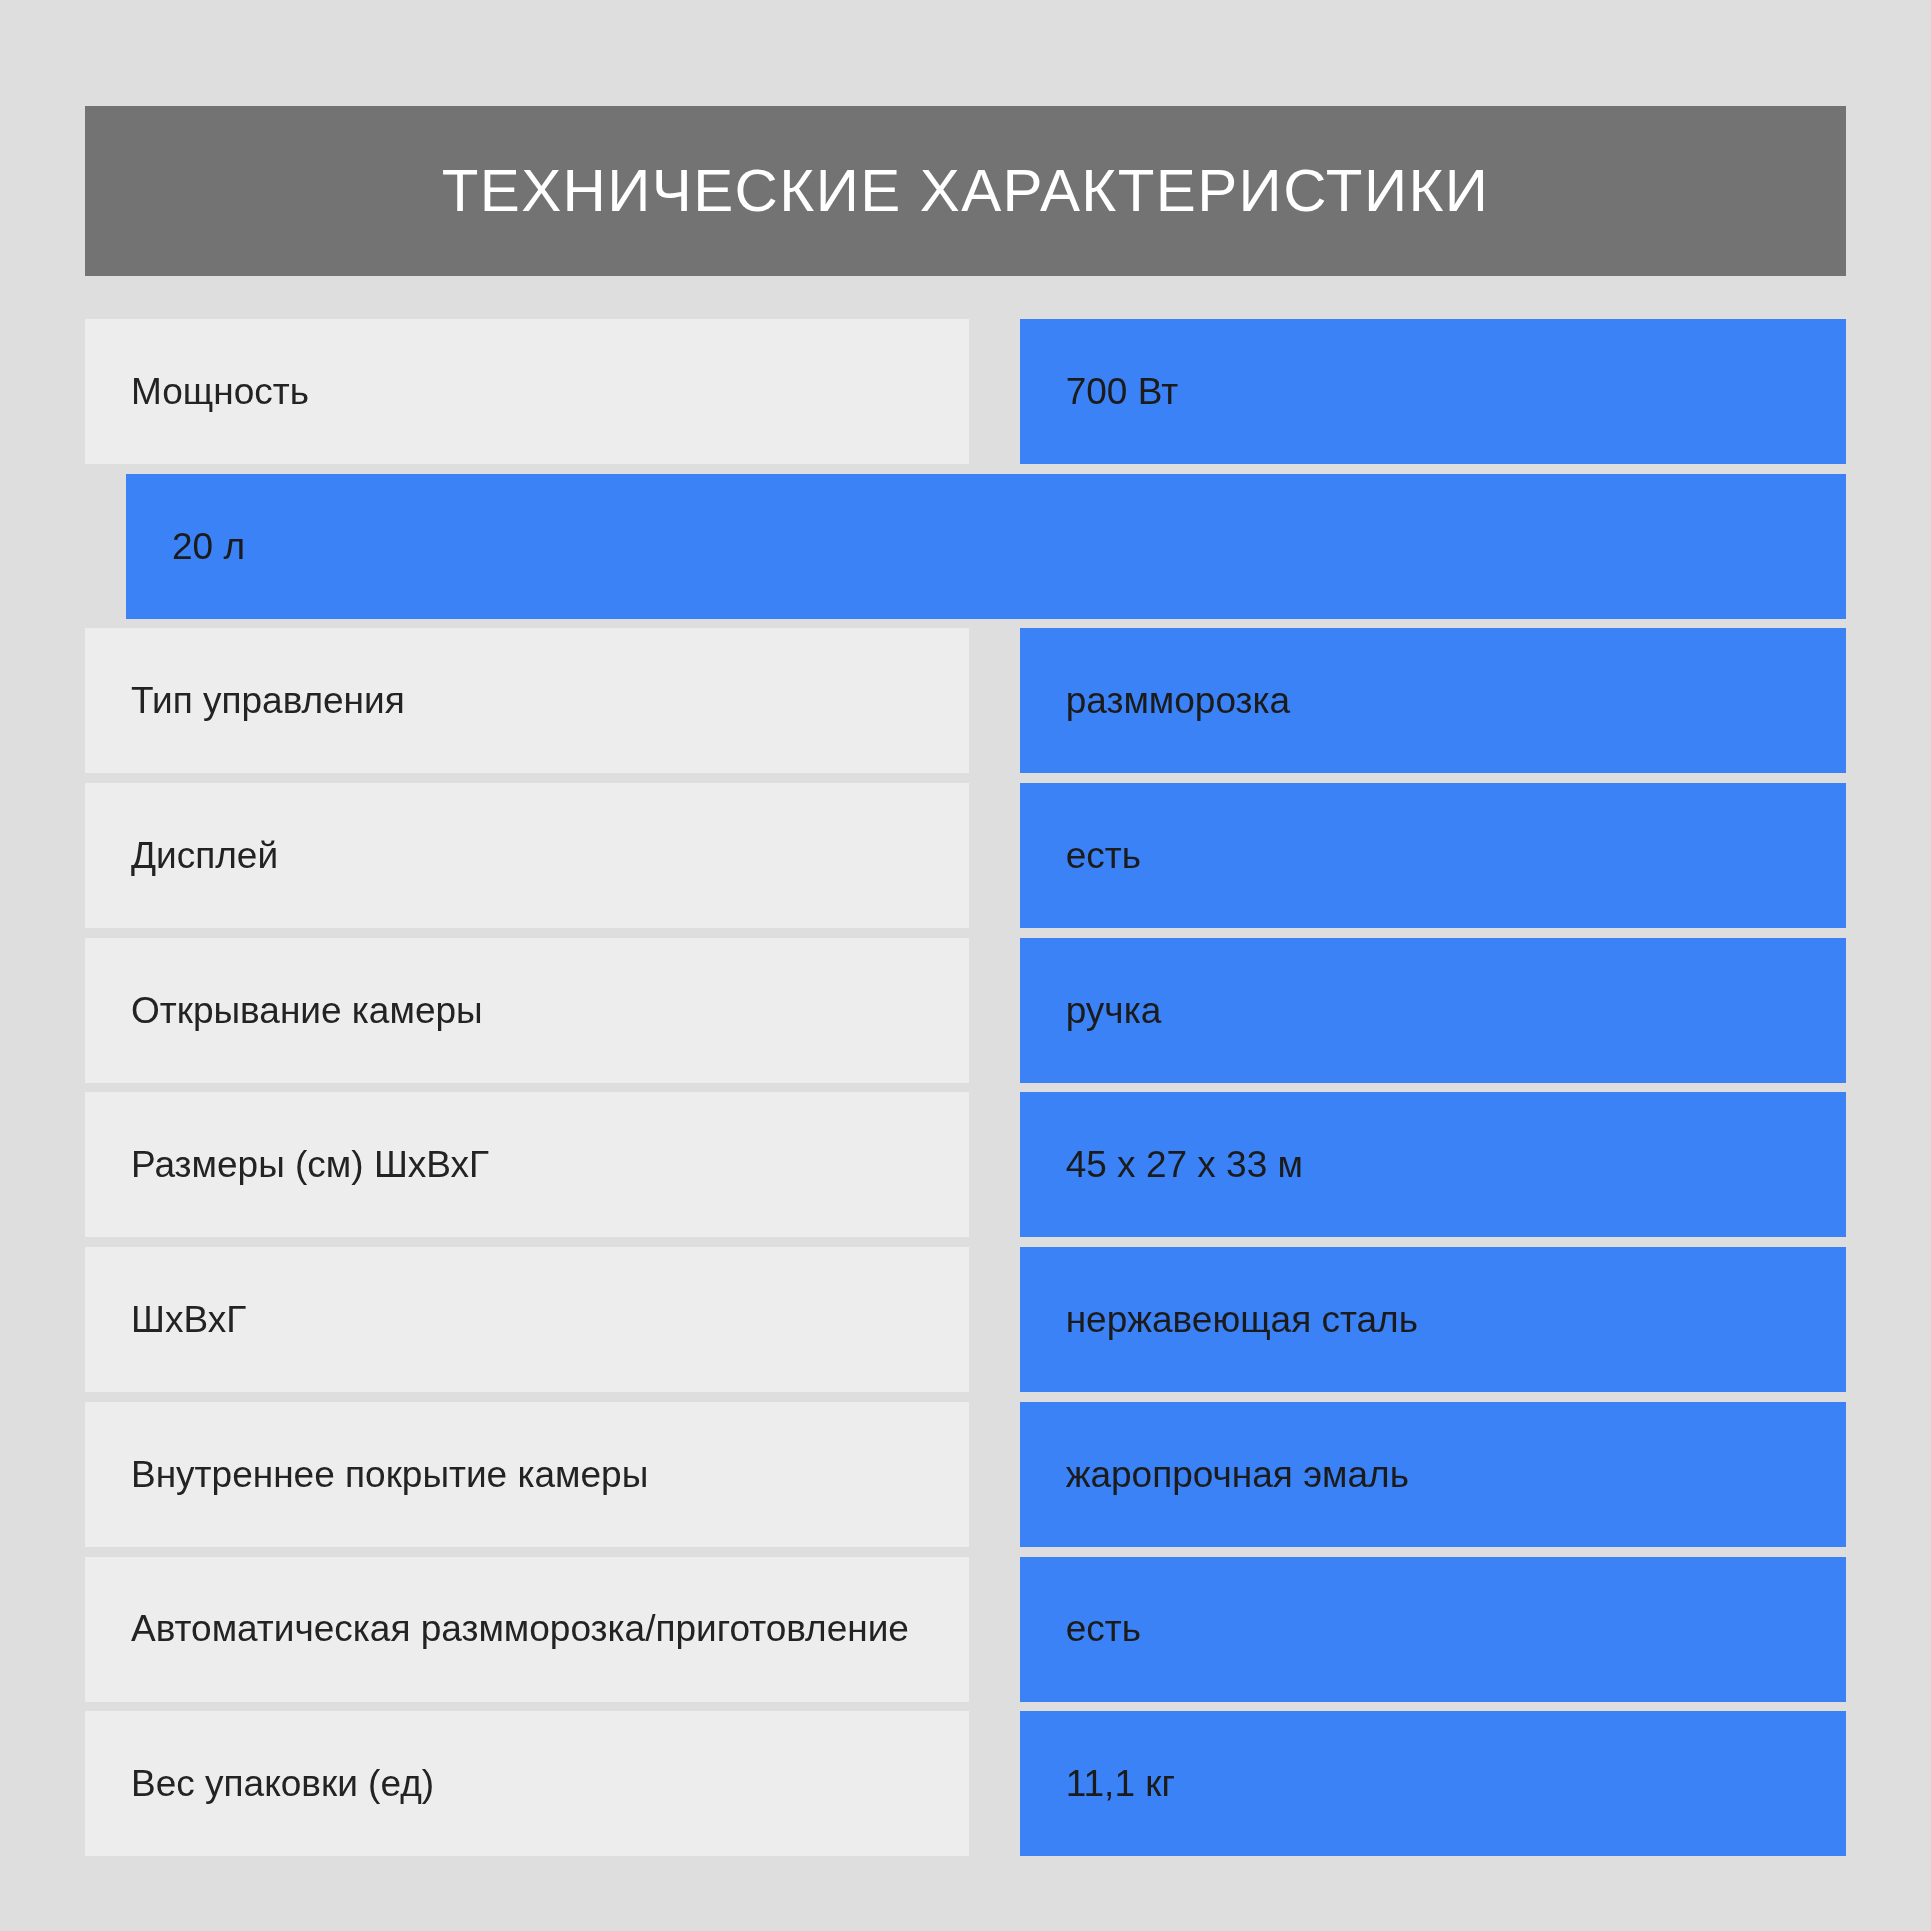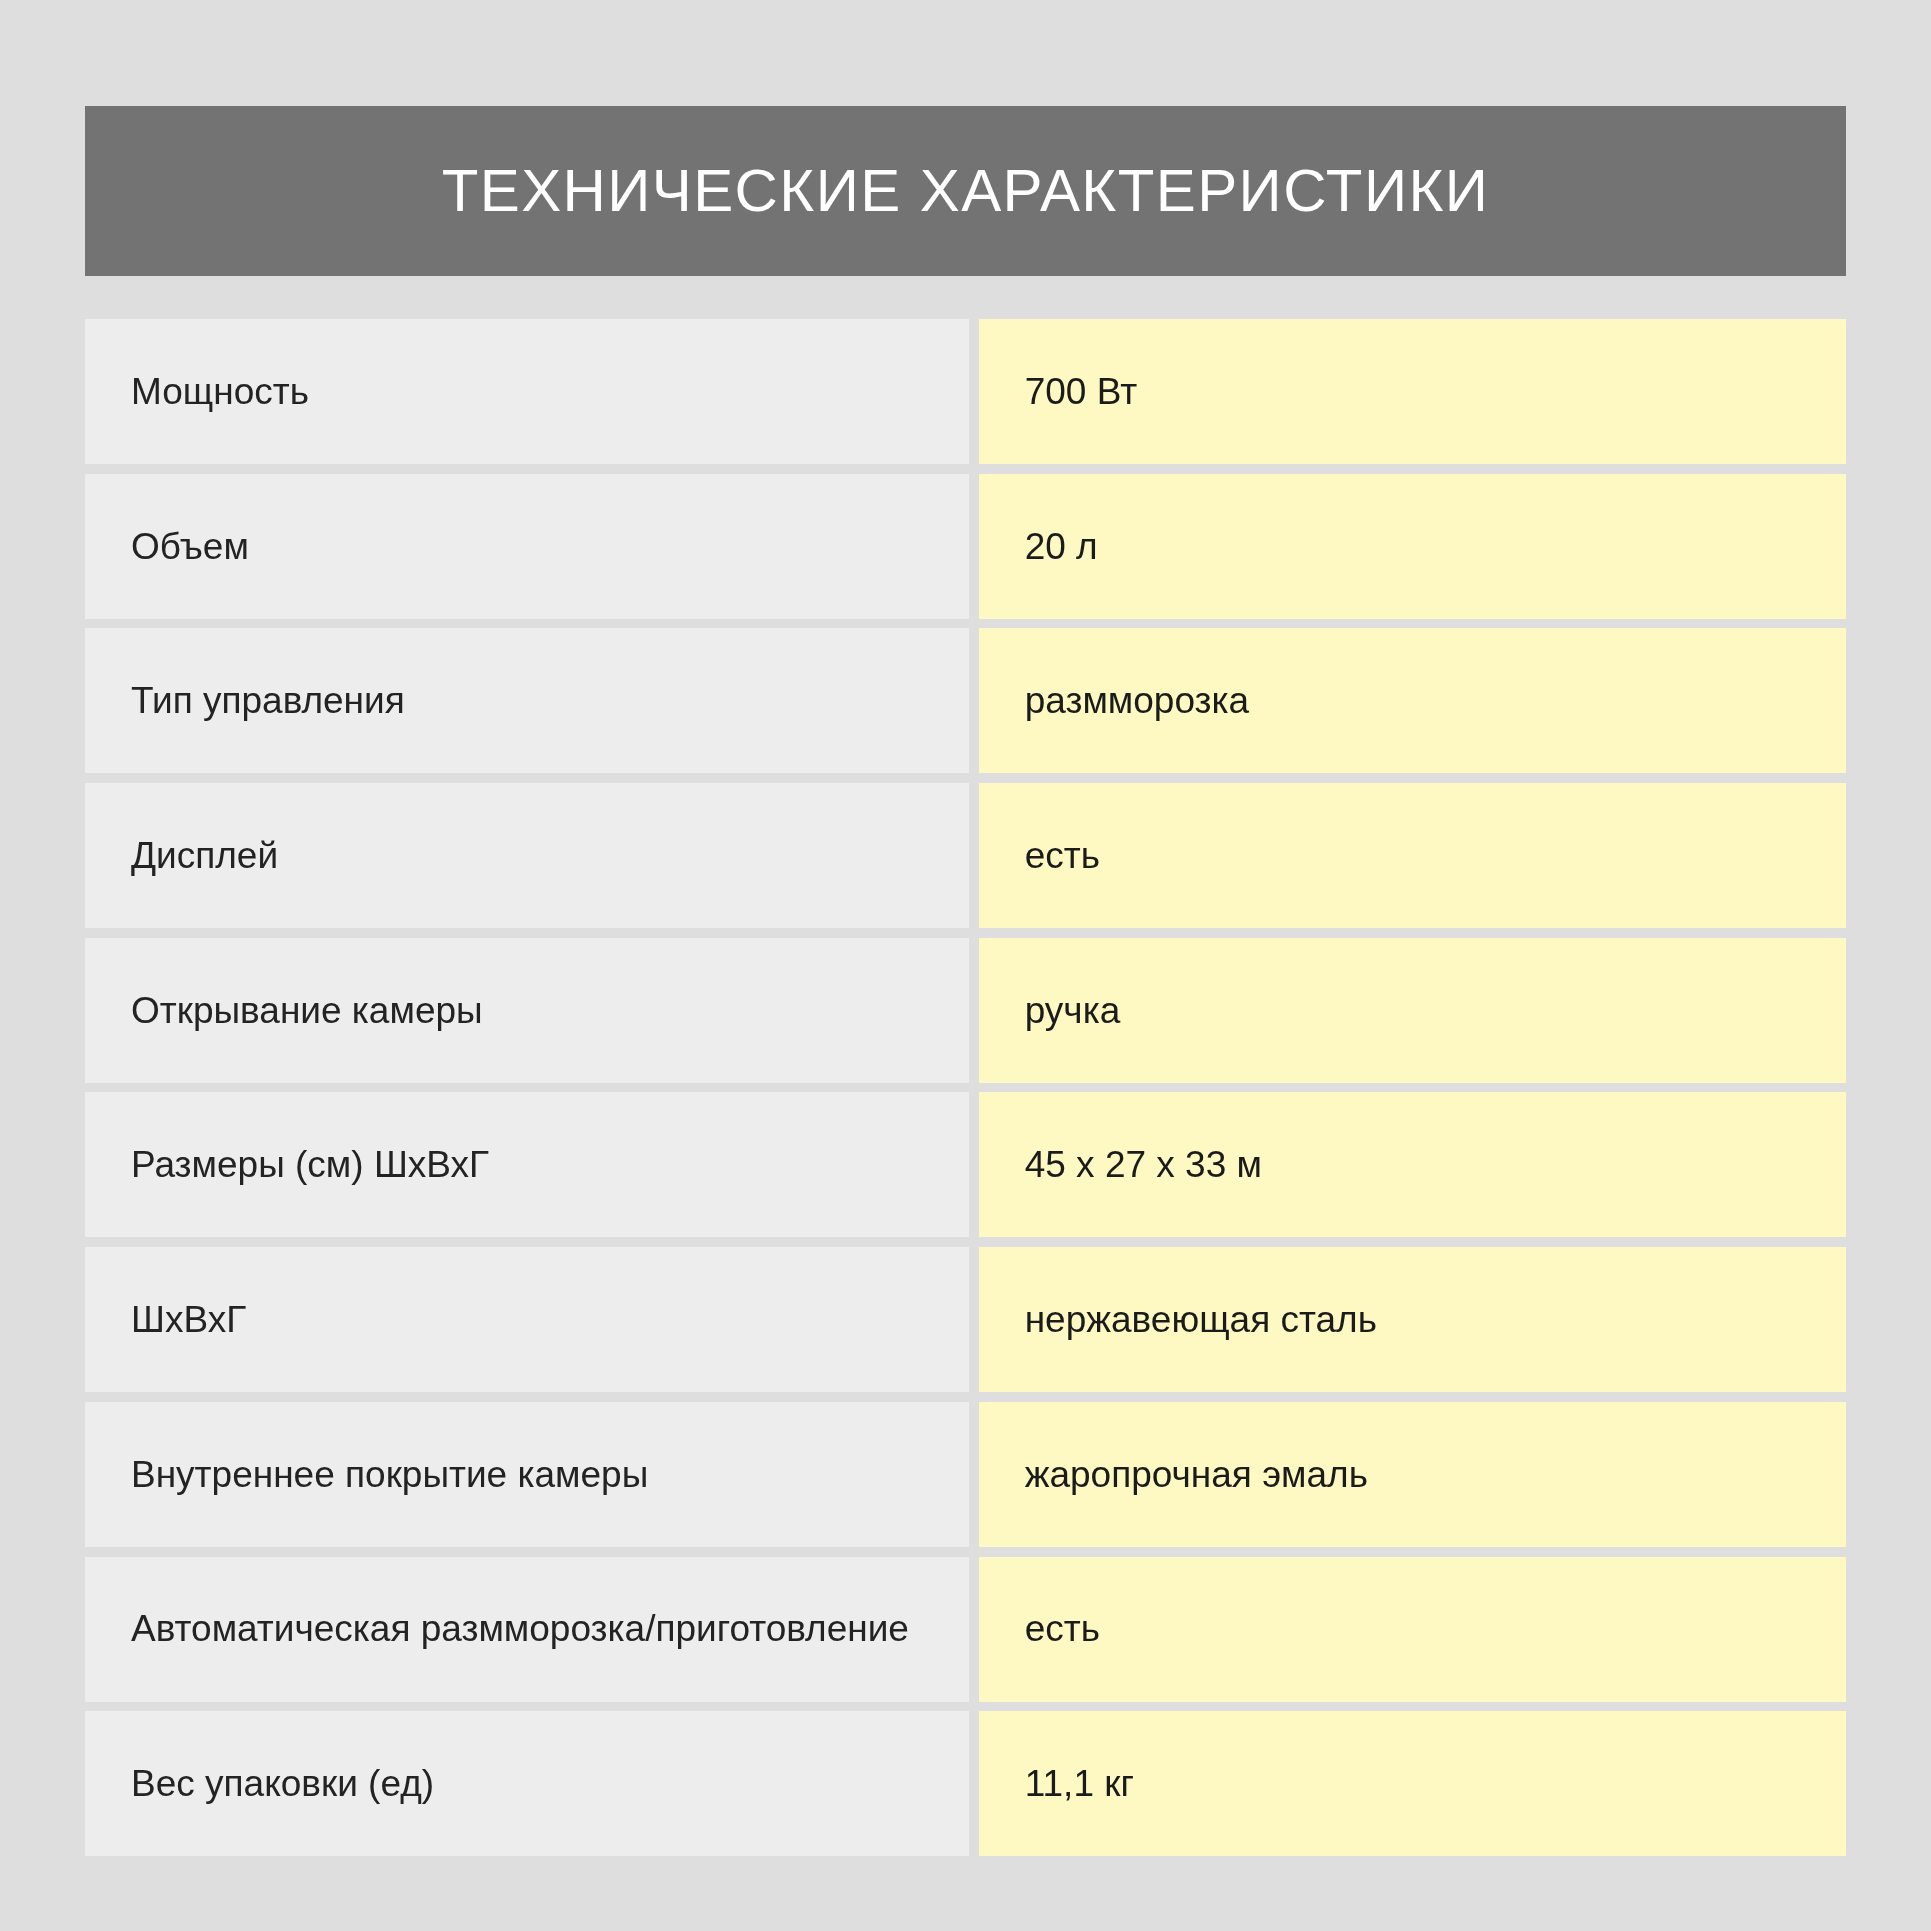--- a/index.html
+++ b/index.html
@@ -68,22 +68,23 @@
   }
 
   .spec-cell-name {
     width: 884px;
     background: #ededed;
     padding: 17.4px 46px;
   }
 
   .spec-cell-value {
     flex: 1 1 auto;
-    background: #fef9c3;
+    background: #3b82f6;
     padding: 13px 46px;
+    margin-left: 41px;
   }
 
   .cell-text {
     font-size: 37px;
     color: #232323;
     line-height: 1.28;
     font-weight: 400;
   }
 
   .spec-cell-value .cell-text {
@@ -104,23 +105,20 @@
     <div class="spec-row">
       <div class="spec-cell spec-cell-name">
         <span class="cell-text">Мощность</span>
       </div>
       <div class="spec-cell spec-cell-value">
         <span class="cell-text">700 Вт</span>
       </div>
     </div>
 
     <div class="spec-row">
-      <div class="spec-cell spec-cell-name">
-        <span class="cell-text">Объем</span>
-      </div>
       <div class="spec-cell spec-cell-value">
         <span class="cell-text">20 л</span>
       </div>
     </div>
 
     <div class="spec-row">
       <div class="spec-cell spec-cell-name">
         <span class="cell-text">Тип управления</span>
       </div>
       <div class="spec-cell spec-cell-value">

